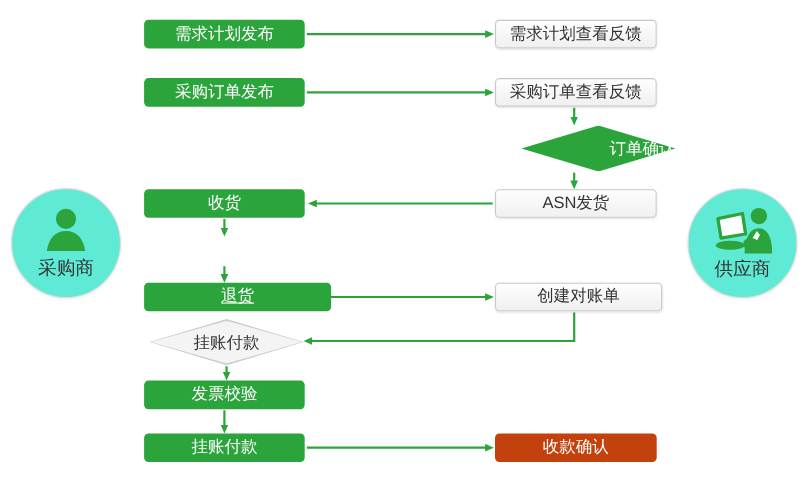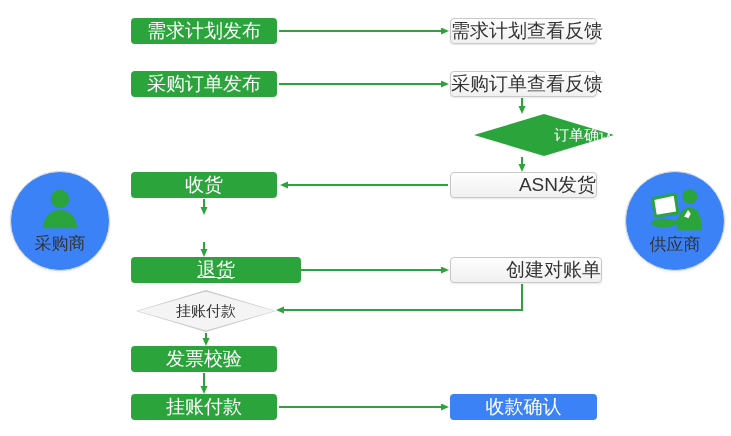--- a/index.html
+++ b/index.html
@@ -19,34 +19,33 @@
     width: 731px; height: 436px;
     pointer-events: none;
   }
 
   
   .node {
     position: absolute;
     height: 26px;
     line-height: 26px;
     text-align: center;
-    font-size: 19px;
+    font-size: 15px;
     border-radius: 4px;
     box-sizing: border-box;
     white-space: nowrap;
   }
   .node.green { background: #2BA43C; color: #ffffff; }
-  .node.red   { background: #3b82f6; color: #ffffff; }
+  .node.red   { background: #c2410c; color: #ffffff; }
   .node.light {
     background: linear-gradient(#fefefe, #f0f0f0);
     border: 1px solid #c8c8c8;
     color: #333333;
     line-height: 24px;
     box-shadow: 0 1px 2px rgba(0,0,0,0.10);
-    text-align: right;
   }
 
   
   .diamond {
     position: absolute;
     display: flex;
     align-items: center;
     justify-content: center;
     font-size: 15px;
   }
@@ -67,21 +66,21 @@
   }
   .diamond.light-d { color: #333333; }
   .d-label { position: relative; z-index: 1; }
 
   
   .actor {
     position: absolute;
     width: 100px;
     height: 100px;
     border-radius: 50%;
-    background: #3b82f6;
+    background: #5eead4;
     border: 1px solid #dcdcdc;
     box-sizing: border-box;
     display: flex;
     flex-direction: column;
     align-items: center;
     justify-content: center;
     box-shadow: 0 1px 3px rgba(0,0,0,0.08);
   }
   .actor-label {
     font-size: 17px;

